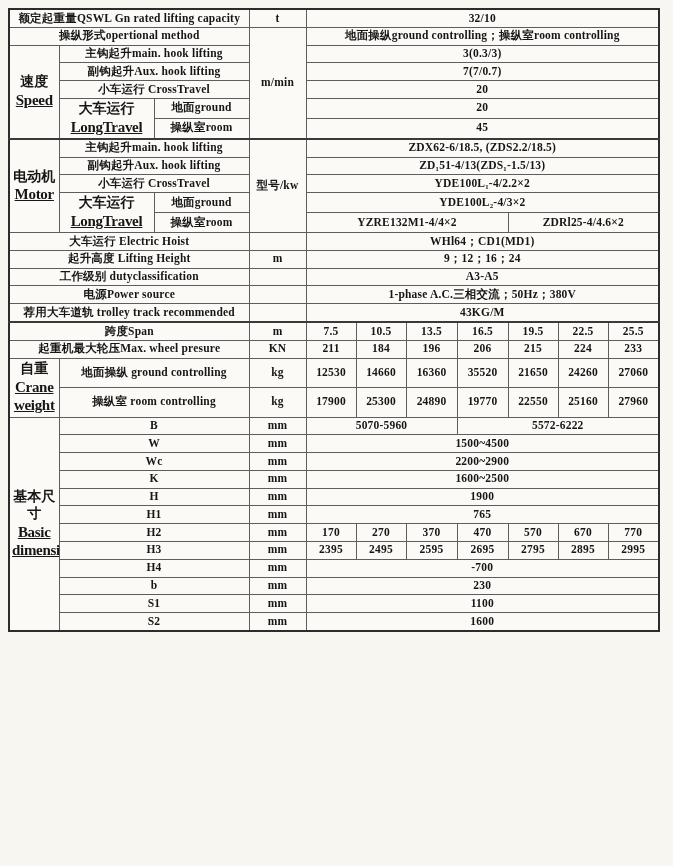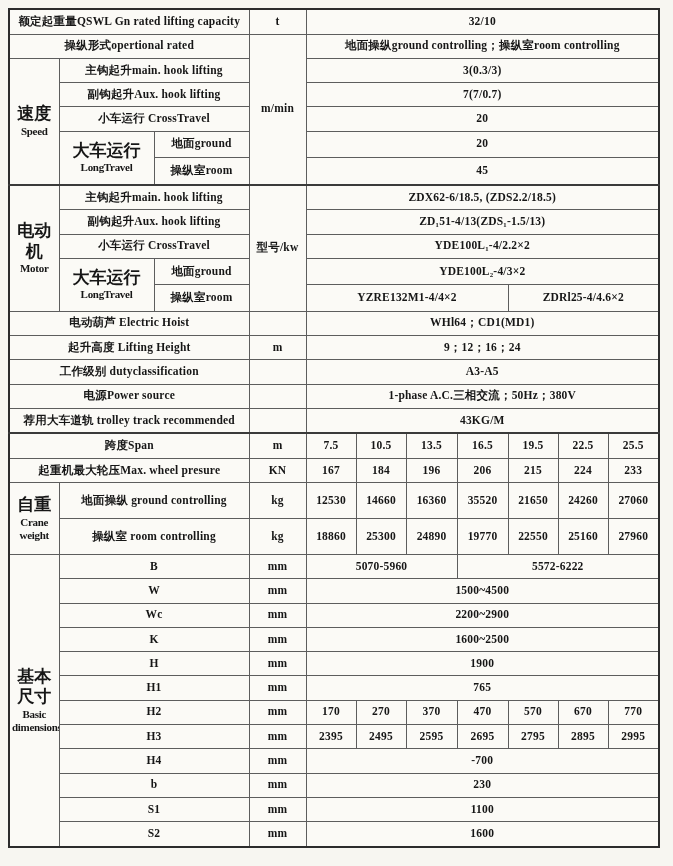--- a/index.html
+++ b/index.html
@@ -14,43 +14,43 @@
     position: absolute;
     left: 0; top: 0;
     width: 673px; height: 866px;
     background: #f7f6f1;
   }
   table.spec {
     position: absolute;
     left: 8px;
     top: 8px;
     width: 650px;
-    height: 840px;
+    height: 624px;
     border-collapse: collapse;
     table-layout: fixed;
     background: #fbfaf6;
     border: 2px solid #2c2c2c;
     padding-left: 48px;
   }
   table.spec td {
     border: 1px solid #5d5d5d;
     text-align: center;
     vertical-align: middle;
     font-family: "Liberation Serif", "DejaVu Serif", serif;
     font-weight: bold;
     color: #161616;
     font-size: 11.5px;
     line-height: 1.2;
     padding: 1px 2px;
     overflow: hidden;
   }
   tr.thick-top td { border-top-width: 2px; border-top-color: #3a3a3a; }
   td.grp-cell { padding: 0 1px; }
-  .grp-zh { display: block; font-size: 17px; }
-  .grp-en { display: block; font-size: 11px; letter-spacing: -0.3px; }
+  .grp-zh { display: block; font-size: 14px; }
+  .grp-en { display: block; font-size: 15px; letter-spacing: -0.3px; text-decoration: underline; }
   td.lbl { letter-spacing: 0.2px; }
   td.val { letter-spacing: 0.2px; }
 </style>
 </head>
 <body>
 
 <div class="sheet">
 <table class="spec">
   <colgroup>
     <col style="width:50px">
@@ -67,21 +67,21 @@
   </colgroup>
 
   <tbody>
         <tr>
     <td colspan="3" class="lbl">额定起重量QSWL Gn rated lifting capacity</td>
     <td class="val">t</td>
     <td colspan="7" class="val">32/10</td>
   </tr>
 
   <tr>
-    <td colspan="3" class="lbl">操纵形式opertional rated</td>
+    <td colspan="3" class="lbl">操纵形式opertional method</td>
     <td rowspan="6" class="val">m/min</td>
     <td colspan="7" class="val">地面操纵ground controlling；操纵室room controlling</td>
   </tr>
 
   <tr>
     <td rowspan="5" class="grp-cell">
       <span class="grp-zh">速度</span>
       <span class="grp-en">Speed</span>
     </td>
     <td colspan="2" class="lbl">主钩起升main. hook lifting</td>
@@ -133,21 +133,21 @@
     <td class="lbl">地面ground</td>
     <td colspan="7" class="val">YDE100L₂-4/3×2</td>
   </tr>
   <tr>
     <td class="lbl">操纵室room</td>
     <td colspan="4" class="val">YZRE132M1-4/4×2</td>
     <td colspan="3" class="val">ZDRl25-4/4.6×2</td>
   </tr>
 
   <tr>
-    <td colspan="3" class="lbl">电动葫芦 Electric Hoist</td>
+    <td colspan="3" class="lbl">大车运行 Electric Hoist</td>
     <td class="val"></td>
     <td colspan="7" class="val">WHl64；CD1(MD1)</td>
   </tr>
   <tr>
     <td colspan="3" class="lbl">起升高度 Lifting Height</td>
     <td class="val">m</td>
     <td colspan="7" class="val">9；12；16；24</td>
   </tr>
   <tr>
     <td colspan="3" class="lbl">工作级别 dutyclassification</td>
@@ -173,21 +173,21 @@
     <td class="val">13.5</td>
     <td class="val">16.5</td>
     <td class="val">19.5</td>
     <td class="val">22.5</td>
     <td class="val">25.5</td>
   </tr>
 
   <tr>
     <td colspan="3" class="lbl">起重机最大轮压Max. wheel presure</td>
     <td class="val">KN</td>
-    <td class="val">167</td>
+    <td class="val">211</td>
     <td class="val">184</td>
     <td class="val">196</td>
     <td class="val">206</td>
     <td class="val">215</td>
     <td class="val">224</td>
     <td class="val">233</td>
   </tr>
 
   <tr>
     <td rowspan="2" class="grp-cell">
@@ -200,21 +200,21 @@
     <td class="val">14660</td>
     <td class="val">16360</td>
     <td class="val">35520</td>
     <td class="val">21650</td>
     <td class="val">24260</td>
     <td class="val">27060</td>
   </tr>
   <tr>
     <td colspan="2" class="lbl">操纵室 room controlling</td>
     <td class="val">kg</td>
-    <td class="val">18860</td>
+    <td class="val">17900</td>
     <td class="val">25300</td>
     <td class="val">24890</td>
     <td class="val">19770</td>
     <td class="val">22550</td>
     <td class="val">25160</td>
     <td class="val">27960</td>
   </tr>
 
   <tr>
     <td rowspan="12" class="grp-cell">

